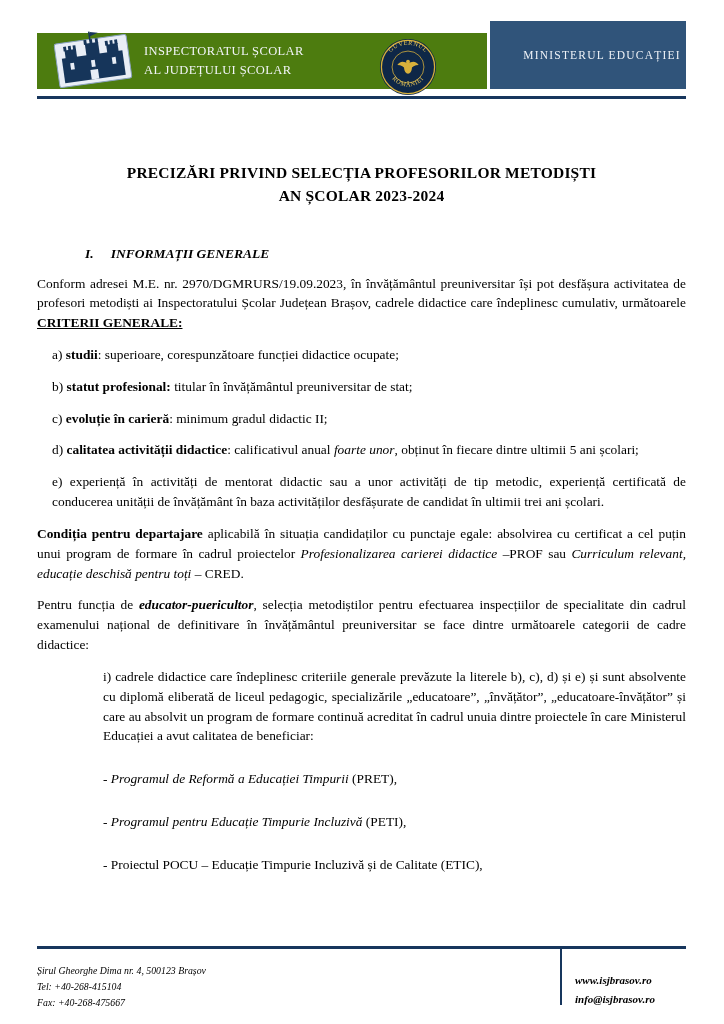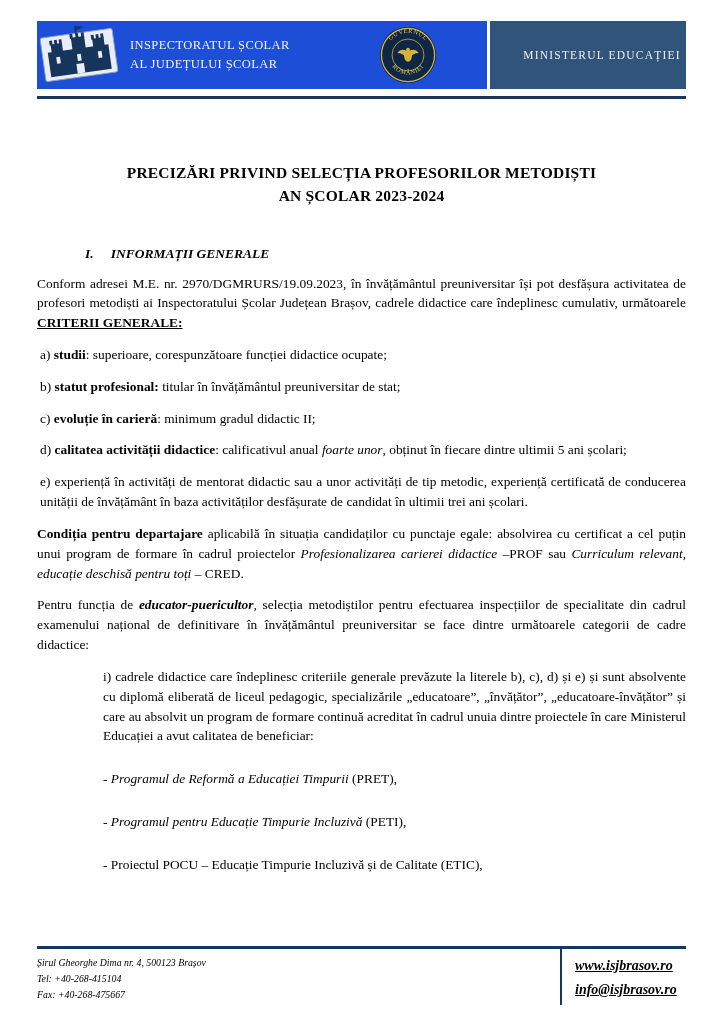--- a/index.html
+++ b/index.html
@@ -4,45 +4,45 @@
 <style>
   html,body{margin:0;padding:0;}
   body{
     width:724px;height:1024px;background:#ffffff;
     font-family:"Liberation Serif",serif;color:#000;
   }
   .page{position:relative;width:724px;height:1024px;overflow:hidden;background:#fff;}
 
   
   .letterhead{position:absolute;left:37px;top:21px;width:649px;height:68px;display:flex;}
-  .lh-left{flex:1;background:#1d4ed8;display:flex;align-items:center;padding-left:0;position:relative;}
+  .lh-left{flex:1;background:#4d7c0f;display:flex;align-items:center;padding-left:14px;position:relative;margin-top:12px;}
   .lh-right{width:196px;margin-left:3px;background:#30547a;display:flex;align-items:center;justify-content:center;}
   .insp-logo{width:84px;height:60px;flex:0 0 auto;}
   .insp-name{margin-left:9px;color:#f2f5f9;font-size:12.5px;line-height:1.5;letter-spacing:0.4px;white-space:nowrap;}
   .seal{position:absolute;right:50px;top:5px;width:58px;height:58px;}
   .ministry{color:#eef2f7;font-size:11.5px;letter-spacing:1.2px;text-align:center;margin-left:28px;}
   .rule{position:absolute;left:37px;top:96px;width:649px;height:3px;background:#17365d;}
 
   
   .content{position:absolute;left:37px;top:105px;width:649px;}
   .title{margin-top:56px;text-align:center;font-weight:bold;font-size:15.5px;line-height:1.5;letter-spacing:0.2px;}
   .title span{display:block;}
   .section-heading{margin:38px 0 0 48px;font-size:13.5px;font-weight:bold;font-style:italic;display:flex;gap:17px;}
   p.para{margin:12px 0 0 0;font-size:13.4px;line-height:1.48;text-align:justify;}
-  p.para.letter{padding-left:3px;}
+  p.para.letter{padding-left:3px;margin-left:12px;}
   p.para.indent{padding-left:66px;}
   p.para.proj{margin-top:23px;}
 
   
   .footer{position:absolute;left:37px;top:946px;width:649px;}
   .f-rule{height:3px;background:#17365d;}
-  .f-cols{position:relative;padding-top:6px;}
+  .f-cols{position:relative;padding-top:14px;}
   .f-left{font-size:9.8px;font-style:italic;line-height:1.62;}
   .f-div{position:absolute;left:523px;top:0;width:2px;height:56px;background:#17365d;}
-  .f-right{position:absolute;left:538px;top:5px;font-size:14px;font-style:italic;font-weight:bold;line-height:1.7;text-decoration:underline;}
+  .f-right{position:absolute;left:538px;top:22px;font-size:11px;font-style:italic;font-weight:bold;line-height:1.7;}
 </style>
 </head>
 <body>
 
 <div class="page">
 
   <header class="letterhead">
     <div class="lh-left">
       <svg class="insp-logo" viewBox="0 0 88 62" aria-hidden="true">
         <g transform="rotate(-8 44 31)">

